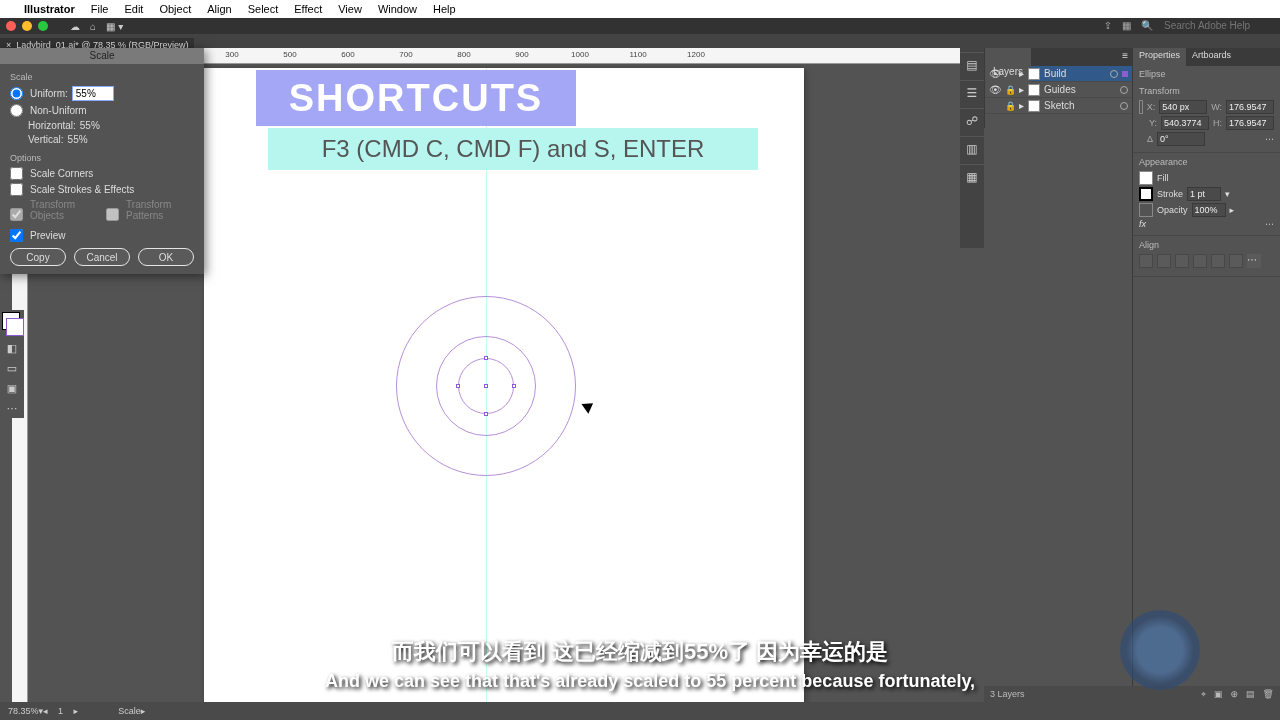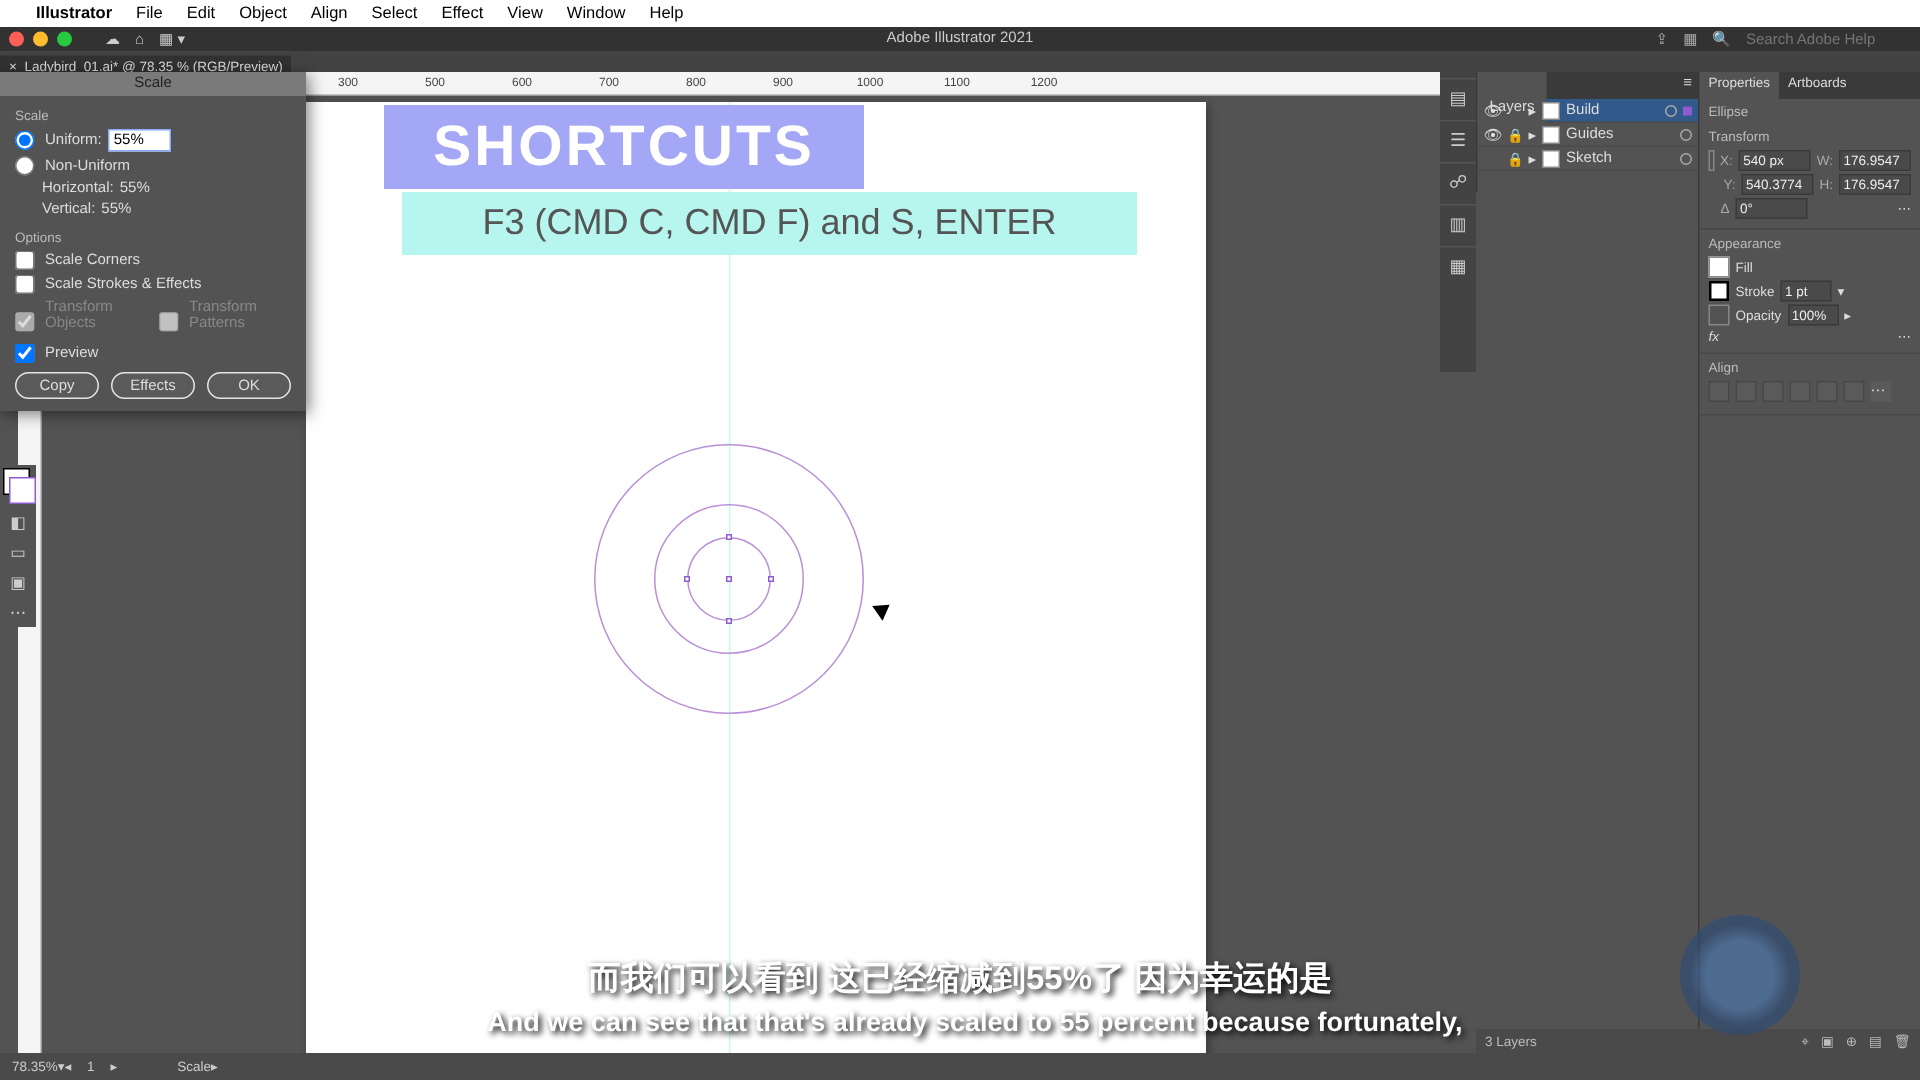--- a/index.html
+++ b/index.html
@@ -142,21 +142,20 @@
   <div class="traffic">
     <span class="t-red"></span>
     <span class="t-yel"></span>
     <span class="t-grn"></span>
   </div>
   <div class="home-icons">
     <span>☁</span>
     <span>⌂</span>
     <span>▦ ▾</span>
   </div>
-  <div class="app-title">Adobe Illustrator 2021</div>
   <div class="top-right">
     <span>⇪</span>
     <span>▦</span>
     <span>🔍</span>
     <input placeholder="Search Adobe Help" style="">
   </div>
 </div>
 
 <div class="tab-strip">
   <div class="doc-tab">
@@ -368,21 +367,21 @@
         </div>
       <div class="frow dim"><input type="checkbox" checked="" disabled="" style=""><span class="lbl">Transform Objects</span>
         &nbsp;<input type="checkbox" disabled="" style=""><span class="lbl">Transform Patterns</span></div>
     </div>
     <div class="frow">
         <input type="checkbox" checked="" style="">
         <span class="lbl">Preview</span>
       </div>
     <div class="btns">
       <button>Copy</button>
-      <button>Effects</button>
+      <button>Cancel</button>
       <button>OK</button>
     </div>
   </div>
 </div>
 
 <div class="status">
   <span>78.35%</span>
     <span>▾</span>
   <span>◂</span>
   <input value="1" style="">

